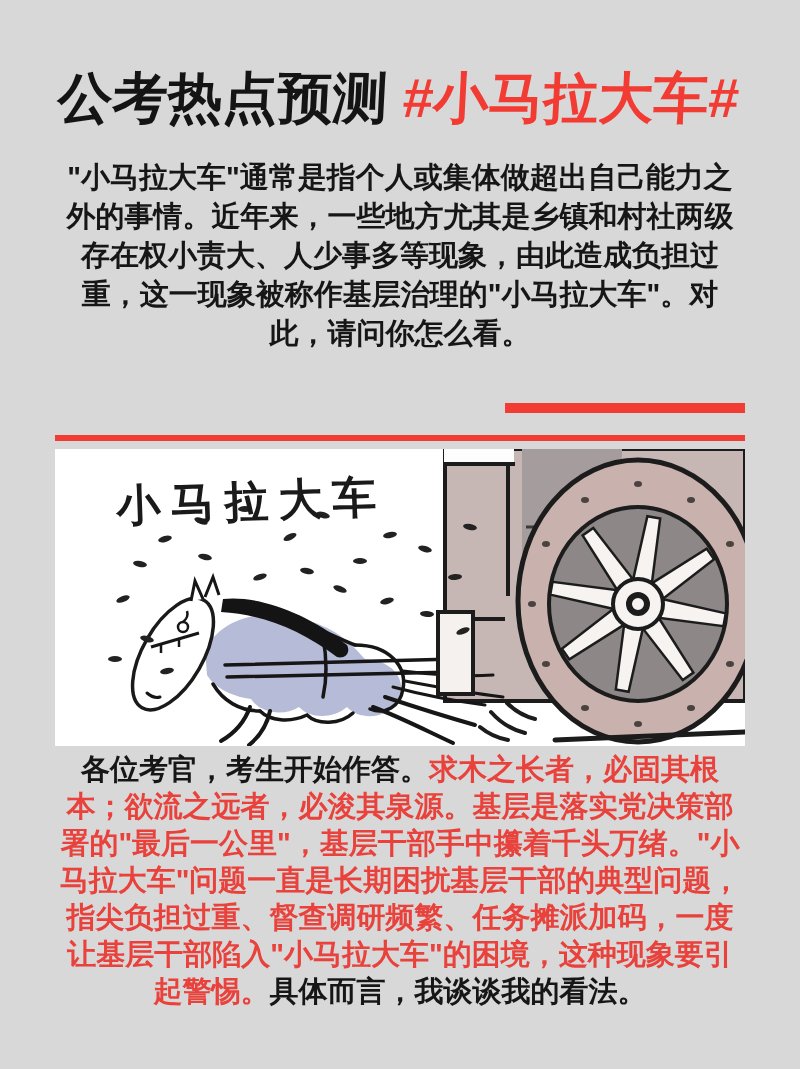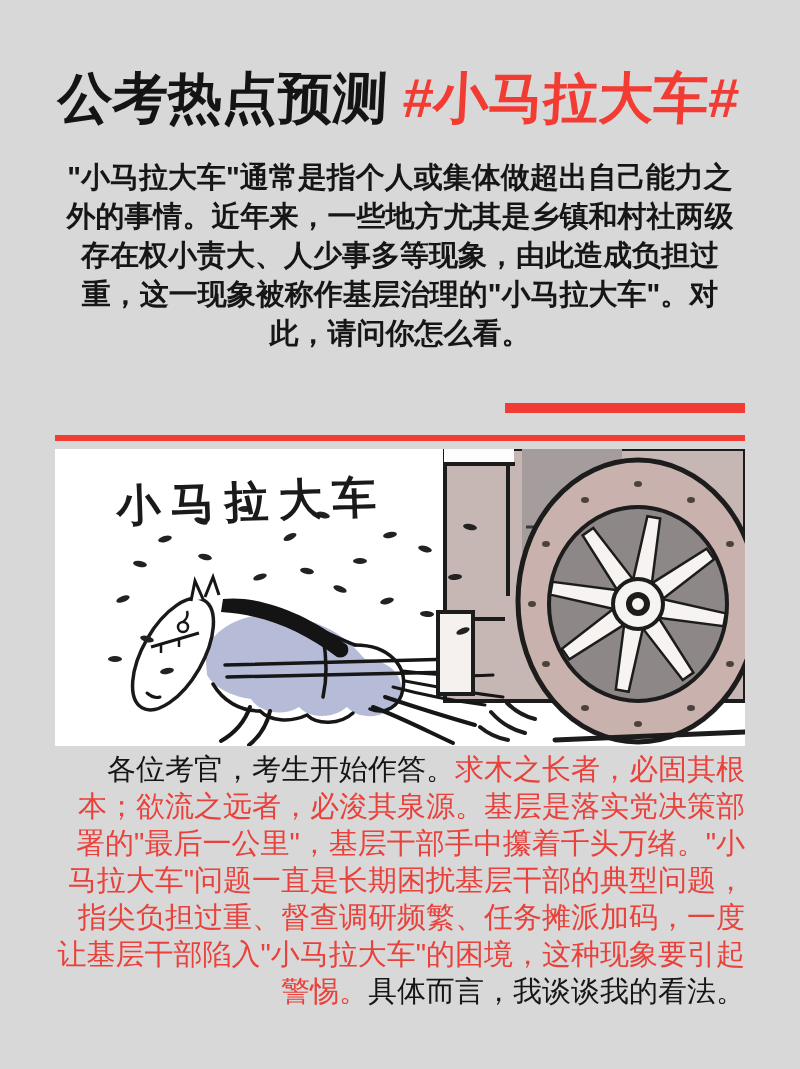--- a/index.html
+++ b/index.html
@@ -59,23 +59,23 @@
     padding-left: 13px;
     font-size: 27px;
     font-weight: bold;
     color: #e9322c;
   }
 
   .answer-body {
     margin-top: 5px;
     font-size: 29px;
     line-height: 37px;
-    font-weight: normal;
+    font-weight: bold;
     color: #161616;
-    text-align: right;
+    text-align: center;
   }
   .answer-body .seg-red { color: #e9413b; }
   .answer-body .seg-black { color: #161616; }
 </style>
 </head>
 <body>
 
 <div class="page">
   <div class="content">
 

